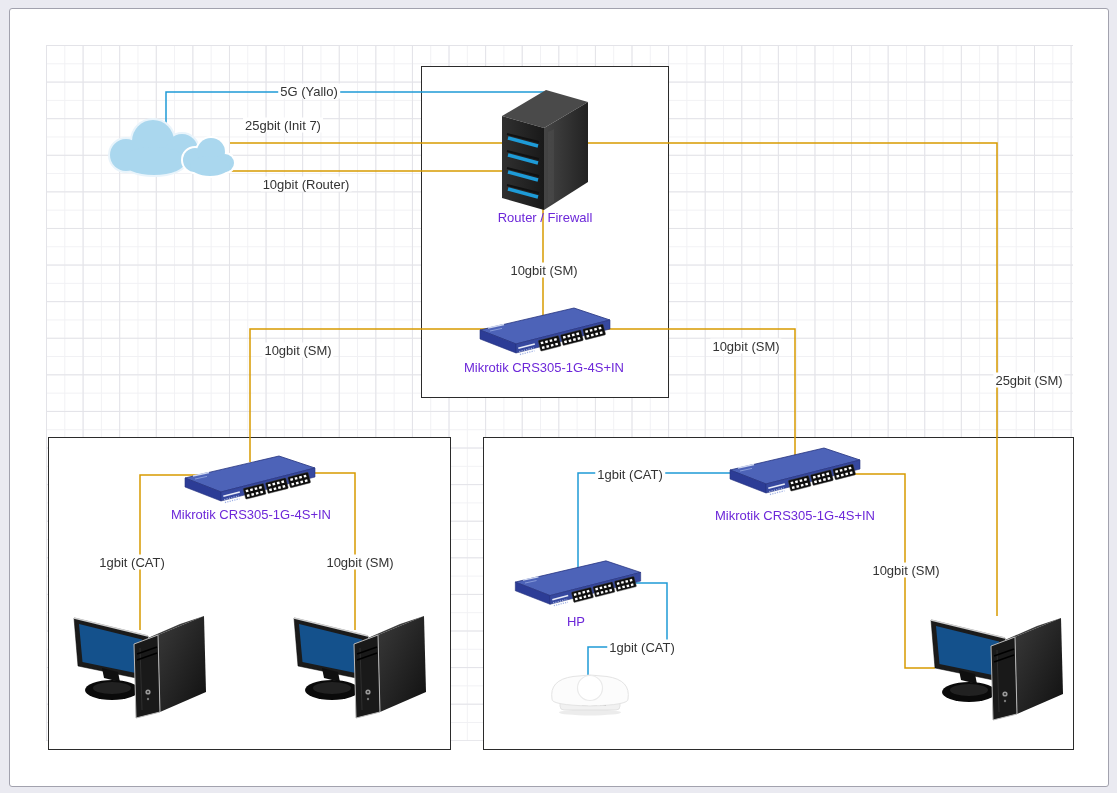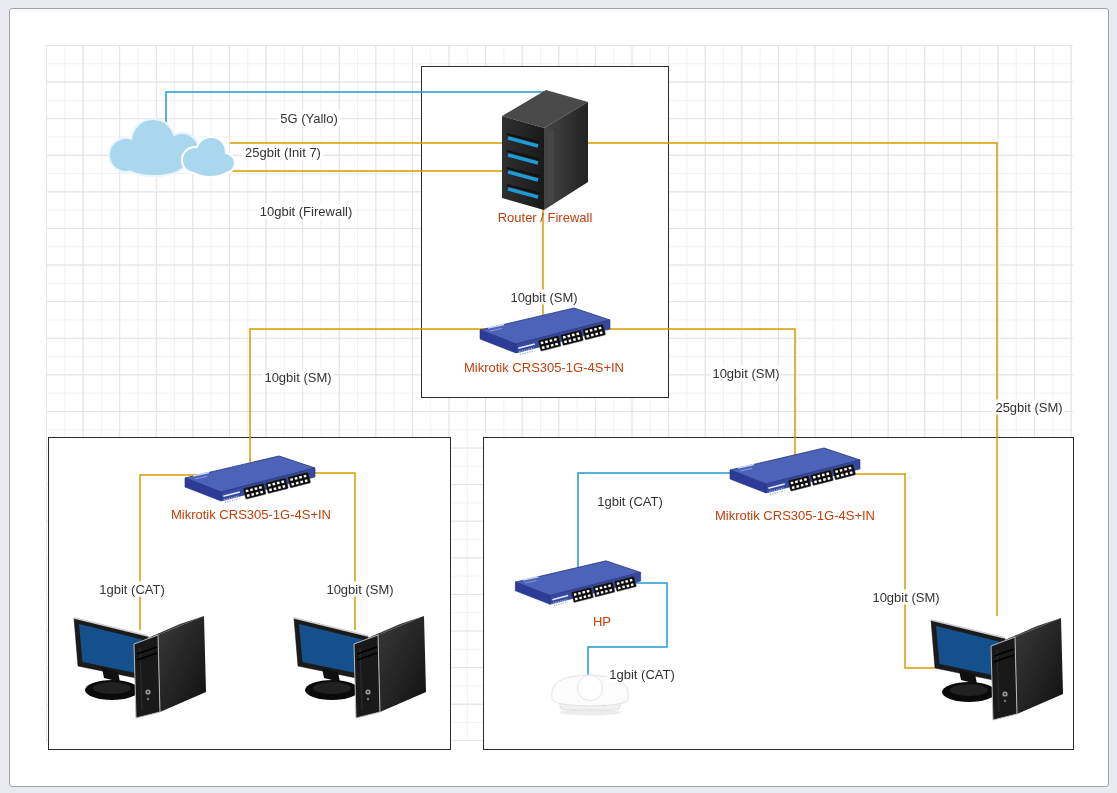--- a/index.html
+++ b/index.html
@@ -14,22 +14,22 @@
       linear-gradient(to bottom,#f1f1f4 1px,transparent 1px);
     background-size:36.6px 36.6px,36.6px 36.6px,18.3px 18.3px,18.3px 18.3px;}
   .gbox{position:absolute;background:#ffffff;border:1px solid #2b2b2b;z-index:2;}
   .gbox.top{left:421px;top:66px;width:246px;height:330px;}
   .gbox.left{left:48px;top:437px;width:401px;height:311px;}
   .gbox.right{left:483px;top:437px;width:589px;height:311px;}
   svg.wires{position:absolute;left:0;top:0;width:1117px;height:793px;z-index:3;}
   svg.wires polyline{fill:none;stroke-width:1.5px;}
   .dev{position:absolute;z-index:4;}
   .llabel,.dlabel{position:absolute;z-index:5;font-size:13px;line-height:15px;white-space:nowrap;transform:translate(-50%,-50%);}
-  .llabel{color:#333333;background:#ffffff;padding:0 2px;margin-top:27px;}
-  .dlabel{color:#c2410c;background:transparent;}
+  .llabel{color:#333333;background:#ffffff;padding:0 2px;}
+  .dlabel{color:#6d28d9;background:transparent;}
   .defs{position:absolute;width:0;height:0;}
 </style>
 </head>
 <body>
 
 <svg class="defs" aria-hidden="true">
   <defs>
     <linearGradient id="twr" x1="0" y1="0" x2="1" y2="1">
       <stop offset="0" stop-color="#3a3a3a"></stop>
         <stop offset="1" stop-color="#101010"></stop>
@@ -180,29 +180,29 @@
     <circle cx="31" cy="33.5" r="1.1" fill="#777"></circle>
     <rect x="36" y="31" width="6" height="5" fill="#4a4a4a"></rect>
     <rect x="45" y="31" width="6" height="5" fill="#4a4a4a"></rect>
     <rect x="54" y="31" width="6" height="5" fill="#4a4a4a"></rect>
     <path d="M6,29 Q3,10 27,6.5 Q44,3.5 61,6.5 Q85,10 82,29 Q83,35 44,36 Q5,35 6,29 Z" fill="#fcfcfc" stroke="#e4e4e4" stroke-width="1"></path>
     <circle cx="44" cy="18" r="12.5" fill="#ffffff" stroke="#eaeaea" stroke-width="1.2"></circle>
   </svg>
 
   <span class="llabel" style="left:309px;top:91px">5G (Yallo)</span>
   <span class="llabel" style="left:283px;top:125px">25gbit (Init 7)</span>
-  <span class="llabel" style="left:306px;top:184px">10gbit (Firewall)</span>
+  <span class="llabel" style="left:306px;top:184px">10gbit (Router)</span>
   <span class="llabel" style="left:544px;top:270px">10gbit (SM)</span>
   <span class="llabel" style="left:298px;top:350px">10gbit (SM)</span>
   <span class="llabel" style="left:746px;top:346px">10gbit (SM)</span>
   <span class="llabel" style="left:1029px;top:380px">25gbit (SM)</span>
   <span class="llabel" style="left:132px;top:562px">1gbit (CAT)</span>
   <span class="llabel" style="left:360px;top:562px">10gbit (SM)</span>
   <span class="llabel" style="left:630px;top:474px">1gbit (CAT)</span>
   <span class="llabel" style="left:642px;top:647px">1gbit (CAT)</span>
   <span class="llabel" style="left:906px;top:570px">10gbit (SM)</span>
 
   <span class="dlabel" style="left:545px;top:217px">Router / Firewall</span>
   <span class="dlabel" style="left:544px;top:367px">Mikrotik CRS305-1G-4S+IN</span>
   <span class="dlabel" style="left:251px;top:514px">Mikrotik CRS305-1G-4S+IN</span>
   <span class="dlabel" style="left:795px;top:515px">Mikrotik CRS305-1G-4S+IN</span>
-  <span class="dlabel" style="left:602px;top:621px">HP</span>
+  <span class="dlabel" style="left:576px;top:621px">HP</span>
 </div>
 
 </body></html>

